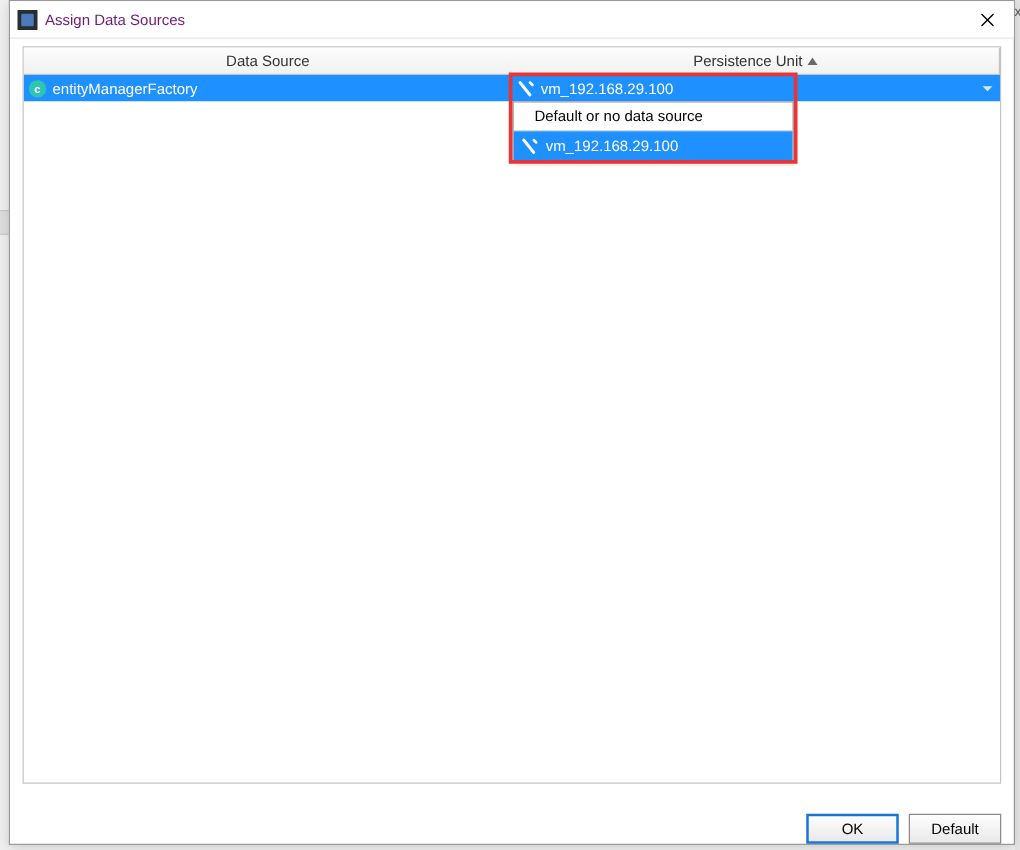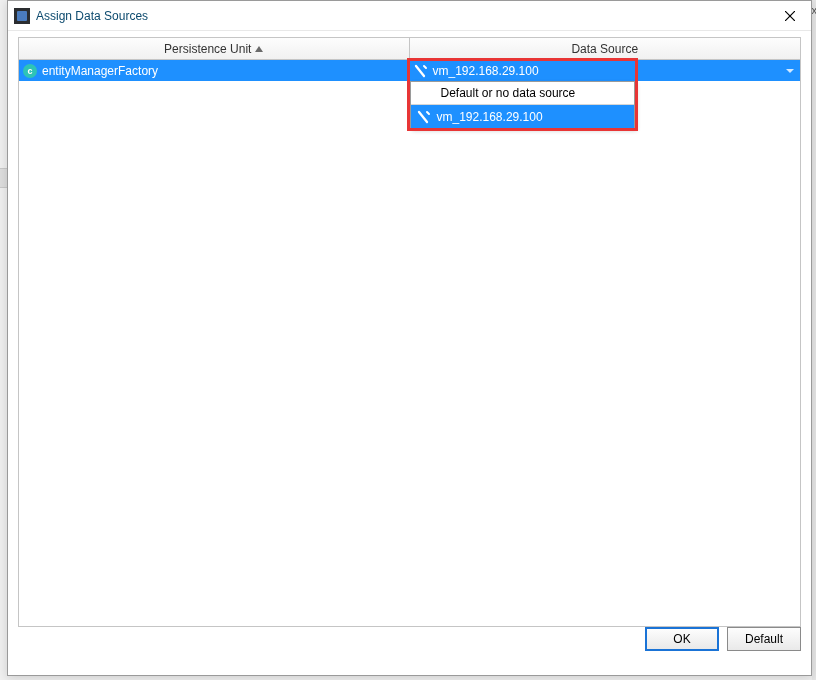--- a/index.html
+++ b/index.html
@@ -47,21 +47,21 @@
     }
     .titlebar-icon-inner {
       width: 10px;
       height: 10px;
       background: #4a7bbd;
       border-radius: 1px;
     }
     .titlebar-title {
       flex: 1;
       font-size: 12px;
-      color: #0c4a6e;
+      color: #701a75;
     }
     .titlebar-close {
       width: 42px;
       height: 28px;
       display: flex;
       align-items: center;
       justify-content: center;
       cursor: pointer;
       margin-right: -6px;
     }
@@ -183,41 +183,41 @@
     .dropdown-item {
       height: 23px;
       display: flex;
       align-items: center;
       padding: 0 6px;
       gap: 6px;
       font-size: 12px;
       cursor: pointer;
     }
     .dropdown-item.text-only {
-      padding-left: 30px;
+      padding-left: 17px;
       border-bottom: 1px solid #d6d6d6;
     }
     .dropdown-item.blue {
       background: #1e90ff;
       color: #ffffff;
     }
     .red-box {
       position: absolute;
       border: 3px solid #e83535;
       pointer-events: none;
       z-index: 6;
       left: calc(50% - 3px);
       top: 20px;
       width: 231px;
       height: 73px;
     }
     .button-bar {
       height: 48px;
       display: flex;
-      align-items: flex-start;
+      align-items: flex-end;
       justify-content: flex-end;
       padding: 0 10px;
       gap: 8px;
     }
     .btn {
       width: 74px;
       height: 24px;
       border: 1px solid #8a8a8a;
       background: linear-gradient(#fdfdfd, #e9e9e9);
       font-size: 12px;
@@ -274,26 +274,26 @@
       <svg viewBox="0 0 10 10">
         <line x1="0" y1="0" x2="10" y2="10" stroke="currentColor" stroke-width="1.2"></line>
         <line x1="10" y1="0" x2="0" y2="10" stroke="currentColor" stroke-width="1.2"></line>
       </svg>
     </div>
   </div>
 
   <div class="content">
     <div class="table-wrap">
       <div class="table-header">
+        <div class="col-header right">
+          <span>Data Source</span>
+        </div>
         <div class="col-header left">
           <span>Persistence Unit</span>
           <span class="sort-arrow"></span>
-        </div>
-        <div class="col-header right">
-          <span>Data Source</span>
         </div>
       </div>
 
       <div class="row selected">
         <div class="cell left">
           <span class="pu-icon">c</span>
           <span>entityManagerFactory</span>
         </div>
         <div class="cell right">
           <span class="db-icon">

